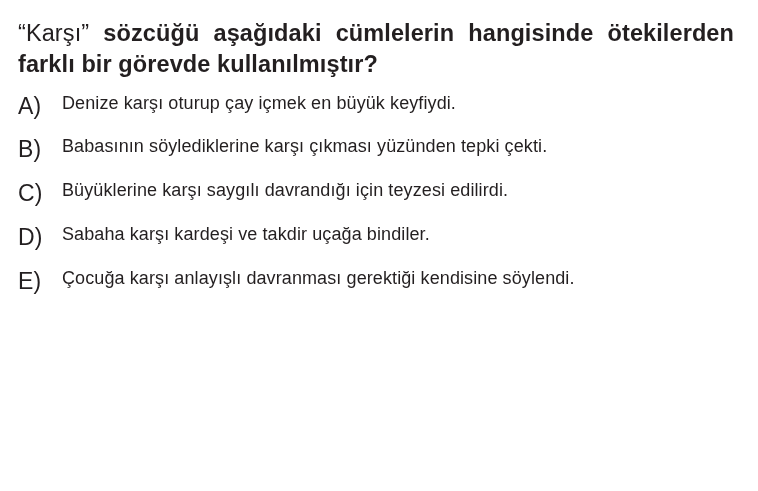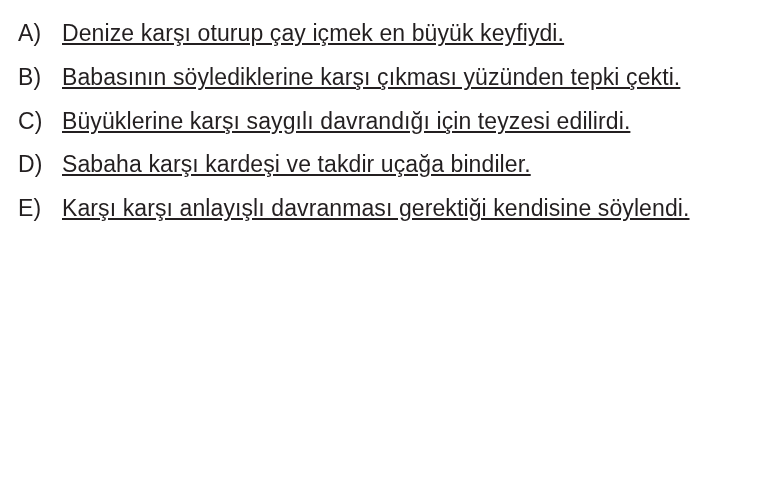--- a/index.html
+++ b/index.html
@@ -54,38 +54,38 @@
   .opt-letter {
     flex: 0 0 auto;
     width: 44px;
     font-size: 23px;
     line-height: 1.34;
     font-weight: 400;
     letter-spacing: 0.1px;
   }
   .opt-text {
     flex: 1 1 auto;
-    font-size: 23px;
+    font-size: 18px;
     line-height: 1.34;
     font-weight: 400;
     letter-spacing: 0.1px;
     text-align: justify;
     text-align-last: left;
-    text-decoration: underline;
   }
   .opt-text.single {
     text-align: left;
     text-align-last: left;
   }
 </style>
 </head>
 <body>
 
 <div class="page">
 
+  <p class="stem"><span class="quoted">“Karşı”</span><span> sözcüğü aşağıdaki cümlelerin hangisinde ötekilerden farklı bir görevde kullanılmıştır?</span></p>
 
   <ul class="options">
 
     <li class="option">
       <span class="opt-letter">A)</span>
       <span class="opt-text single">Denize karşı oturup çay içmek en büyük keyfiydi.</span>
     </li>
 
     <li class="option">
       <span class="opt-letter">B)</span>
@@ -97,17 +97,17 @@
       <span class="opt-text">Büyüklerine karşı saygılı davrandığı için teyzesi edilirdi.</span>
     </li>
 
     <li class="option">
       <span class="opt-letter">D)</span>
       <span class="opt-text single">Sabaha karşı kardeşi ve takdir uçağa bindiler.</span>
     </li>
 
     <li class="option">
       <span class="opt-letter">E)</span>
-      <span class="opt-text">Karşı karşı anlayışlı davranması gerektiği kendisine söylendi.</span>
+      <span class="opt-text">Çocuğa karşı anlayışlı davranması gerektiği kendisine söylendi.</span>
     </li>
 
   </ul>
 </div>
 
 </body></html>

